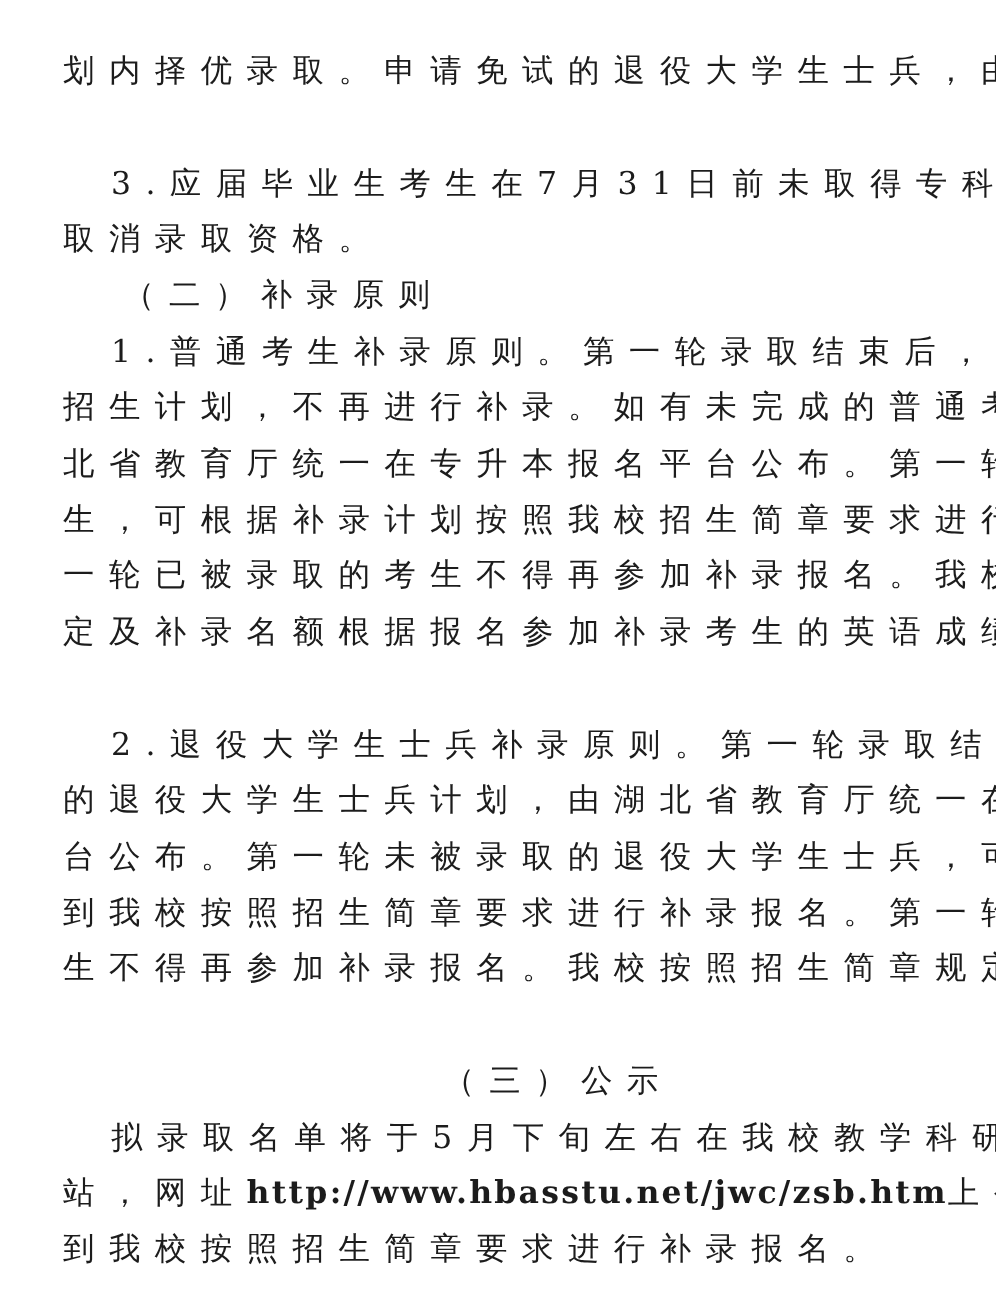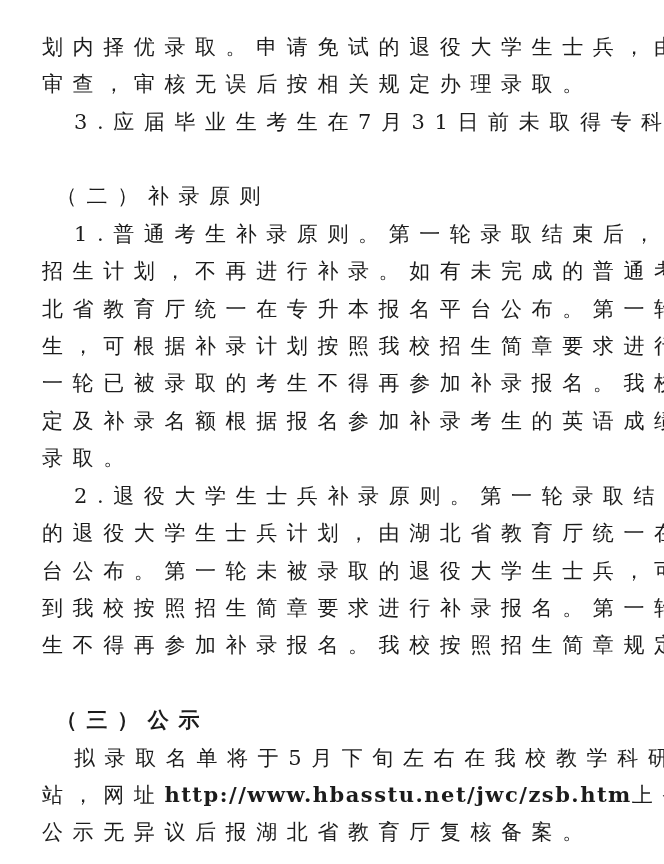--- a/index.html
+++ b/index.html
@@ -8,43 +8,42 @@
     font-family: "DejaVu Serif", "Liberation Serif", serif;
     color: #1c1c1c;
   }
   .page { position: relative; width: 664px; height: 864px; }
   .line {
     position: absolute; left: 42px; width: 580px;
     font-size: 21px; line-height: 30px; height: 30px;
     letter-spacing: 9.6px; white-space: nowrap;
   }
   .indent { left: 74px; }
-  .heading { left: 56px; }
-  .heading.bold { font-weight: bold; }
+  .heading { left: 82px; }
+  .heading.bold { font-weight: normal; text-align: center; }
   .url { letter-spacing: 1.5px; font-weight: bold; }
 </style>
 </head>
 <body>
 
 <div class="page">
   <div class="line" style="top:32px">划内择优录取。申请免试的退役大学生士兵，由学校进行资格</div>
-  <div class="line" style="top:69px">审查，审核无误后按相关规定办理录取。</div>
   <div class="line indent" style="top:107px">3.应届毕业生考生在7月31日前未取得专科毕业证书的，</div>
+  <div class="line" style="top:144px">取消录取资格。</div>
   <div class="line heading" style="top:181px">（二）补录原则</div>
   <div class="line indent" style="top:219px">1.普通考生补录原则。第一轮录取结束后，如我校已完成</div>
   <div class="line" style="top:256px">招生计划，不再进行补录。如有未完成的普通考生计划，由湖</div>
   <div class="line" style="top:294px">北省教育厅统一在专升本报名平台公布。第一轮未被录取的考</div>
   <div class="line" style="top:331px">生，可根据补录计划按照我校招生简章要求进行补录报名。第</div>
   <div class="line" style="top:368px">一轮已被录取的考生不得再参加补录报名。我校按招生简章规</div>
   <div class="line" style="top:406px">定及补录名额根据报名参加补录考生的英语成绩从高到低依次</div>
-  <div class="line" style="top:443px">录取。</div>
   <div class="line indent" style="top:481px">2.退役大学生士兵补录原则。第一轮录取结束后，未完成</div>
   <div class="line" style="top:518px">的退役大学生士兵计划，由湖北省教育厅统一在专升本报名平</div>
   <div class="line" style="top:556px">台公布。第一轮未被录取的退役大学生士兵，可根据补录计划</div>
   <div class="line" style="top:593px">到我校按照招生简章要求进行补录报名。第一轮已被录取的考</div>
   <div class="line" style="top:630px">生不得再参加补录报名。我校按照招生简章规定对参加补录的</div>
   <div class="line heading bold" style="top:705px">（三）公示</div>
   <div class="line indent" style="top:743px">拟录取名单将于5月下旬左右在我校教学科研部专升本网</div>
   <div class="line" style="top:780px">
     <span>站，网址</span><span class="url">http://www.hbasstu.net/jwc/zsb.htm</span><span>上公示7天，</span>
   </div>
-  <div class="line" style="top:817px">公示无异议后报湖北省教育厅复核备案。</div>
+  <div class="line" style="top:817px">到我校按照招生简章要求进行补录报名。</div>
 </div>
 
 </body></html>

